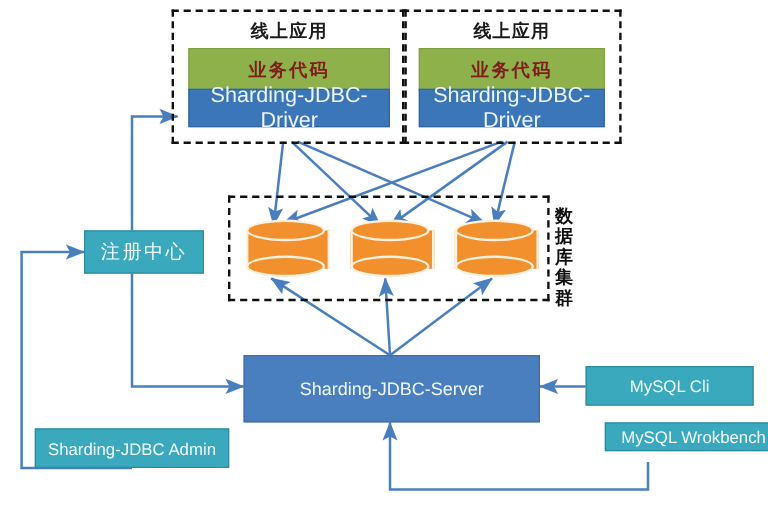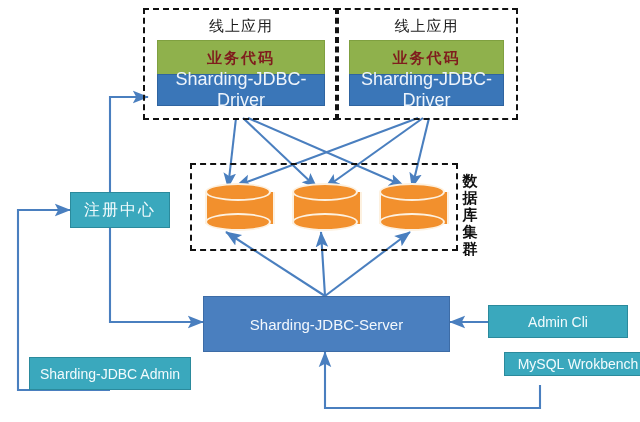--- a/index.html
+++ b/index.html
@@ -19,21 +19,21 @@
 
   
   .app-box{
     border:2px dashed #111111;
     background:transparent;
     display:block;
   }
   .app-title{
     position:absolute;left:0;right:0;top:7px;
     text-align:center;color:#1b1b1b;
-    font-size:15px;font-weight:400;
+    font-size:15px;font-weight:700;
     letter-spacing:1px;
   }
   .biz-code{
     position:absolute;left:12px;right:12px;top:30px;height:34px;
     background:#8fb14c;border:1px solid #7fa040;
     color:#7f1d1d;font-size:15px;font-weight:700;letter-spacing:2px;
     display:flex;align-items:center;justify-content:center;
   }
   .driver{
     position:absolute;left:12px;right:12px;top:64px;height:30px;
@@ -147,17 +147,17 @@
     <span>集</span><br>
     <span>群</span>
   </div>
 
   <div class="node teal teal-cn" style="left:70px;top:192px;width:100px;height:36px;">注册中心</div>
 
   <div class="node navy" style="left:203px;top:296px;width:247px;height:56px;">Sharding-JDBC-Server</div>
 
   <div class="node teal" style="left:29px;top:357px;width:162px;height:33px;">Sharding-JDBC Admin</div>
 
-  <div class="node teal" style="left:488px;top:305px;width:140px;height:33px;">Admin Cli</div>
+  <div class="node teal" style="left:488px;top:305px;width:140px;height:33px;">MySQL Cli</div>
 
   <div class="node teal" style="left:484px;top:352px;width:148px;height:24px;margin-left:20px;">MySQL Wrokbench</div>
 
 </div>
 
 </body></html>

